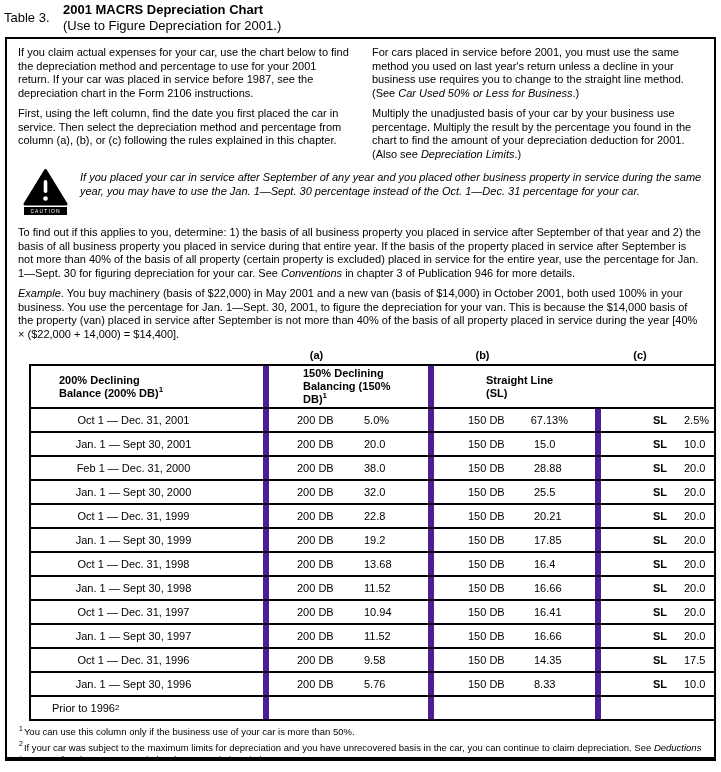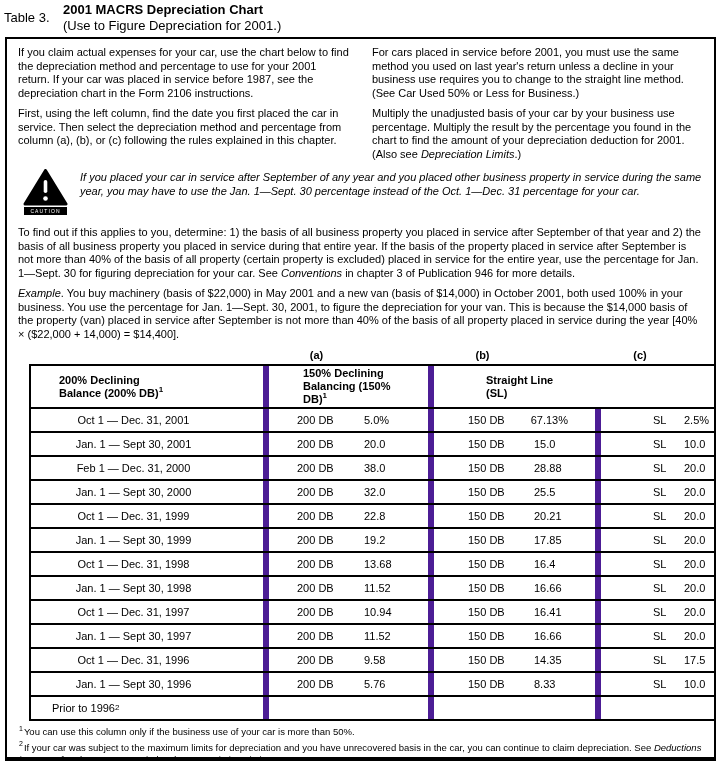--- a/index.html
+++ b/index.html
@@ -41,21 +41,21 @@
   .thead .date-col{text-align:center;}
   .row{height:22px;}
   .row .td{display:flex;align-items:center;}
   .row .date-col{justify-content:center;text-align:right;}
   .row .date-col.left{justify-content:flex-start;padding-left:21px;}
   .m-col.a{padding-left:28px;}
   .m-col.b{padding-left:34px;}
   .m-col.c{padding-left:52px;}
   .row .a .m{display:inline-block;width:67px;}
   .row .b .m{display:inline-block;width:66px;}
-  .row .c .m{display:inline-block;width:31px;}
+  .row .c .m{display:inline-block;width:31px;font-weight:bold;}
   sup{font-size:8px;line-height:0;}
   .date-sup{font-size:8px;}
 
   .footnotes{margin:5px 0 0 1px;font-size:9.5px;line-height:12.5px;}
   .fn{margin:0 0 3px 0;}
   .fn sup{font-size:7px;margin-right:1px;}
 </style>
 </head>
 <body>
 
@@ -70,21 +70,21 @@
   </div>
 
   <div class="box">
 
     <div class="intro">
       <div class="col">
         <p><span>If you claim actual expenses for your car, use the chart below to find the depreciation method and percentage to use for your 2001 return. If your car was placed in service before 1987, see the depreciation chart in the Form 2106 instructions.</span></p>
         <p><span>First, using the left column, find the date you first placed the car in service. Then select the depreciation method and percentage from column (a), (b), or (c) following the rules explained in this chapter.</span></p>
       </div>
       <div class="col">
-        <p><span>For cars placed in service before 2001, you must use the same method you used on last year's return unless a decline in your business use requires you to change to the straight line method. (See </span><span style="">Car Used 50% or Less for Business</span><span>.)</span></p>
+        <p><span>For cars placed in service before 2001, you must use the same method you used on last year's return unless a decline in your business use requires you to change to the straight line method. (See </span><span style="font-style: italic;">Car Used 50% or Less for Business</span><span>.)</span></p>
         <p><span>Multiply the unadjusted basis of your car by your business use percentage. Multiply the result by the percentage you found in the chart to find the amount of your depreciation deduction for 2001. (Also see </span><span style="font-style: italic;">Depreciation Limits</span><span>.)</span></p>
       </div>
     </div>
 
     <div class="caution">
       <div class="caution-icon-wrap">
         <svg viewBox="0 0 47 46" width="47" height="46">
           <path d="M23.5 1.5 L44 35 L3 35 Z" fill="#000" stroke="#000" stroke-width="3" stroke-linejoin="round"></path>
           <rect x="21.7" y="11" width="3.6" height="13" rx="1.8" fill="#fff"></rect>
           <circle cx="23.5" cy="29.5" r="2.3" fill="#fff"></circle>

